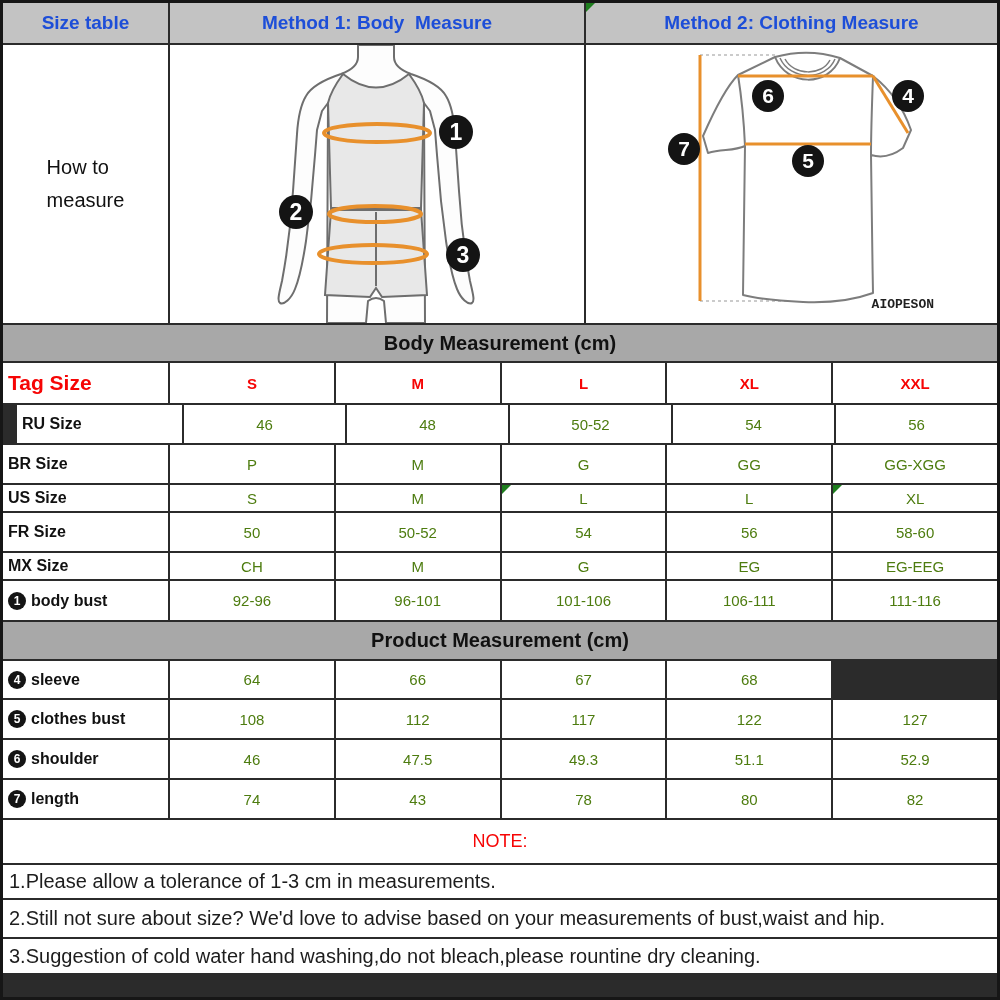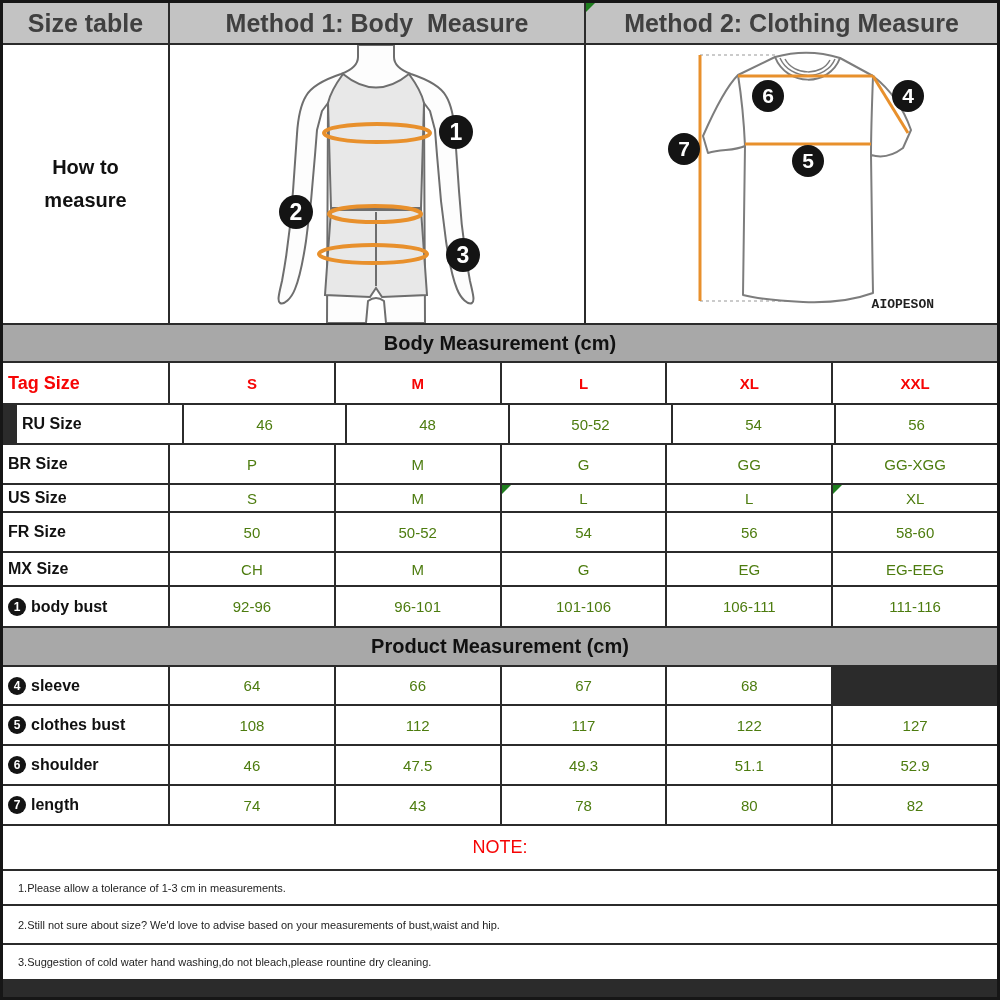--- a/index.html
+++ b/index.html
@@ -5,32 +5,32 @@
   html,body{margin:0;padding:0;background:#fff;}
   body{width:1000px;height:1000px;font-family:"Liberation Sans",sans-serif;-webkit-font-smoothing:antialiased;}
   .sheet{position:relative;width:1000px;height:1000px;box-sizing:border-box;border:3px solid #161616;
          background:#2b2b2b;display:flex;flex-direction:column;gap:2px;}
   .row{display:grid;gap:2px;background:#2b2b2b;flex:none;}
   .cell{background:#ffffff;display:flex;align-items:center;justify-content:center;
         position:relative;box-sizing:border-box;overflow:hidden;}
   .cell span{white-space:pre;}
   .gray{background:#c3c3c3;}
   .bar{background:#a8a8a8;font-weight:bold;font-size:20px;color:#111;}
-  .hdr{font-weight:bold;font-size:25px;color:#404040;}
+  .hdr{font-weight:bold;font-size:19px;color:#1d4ed8;}
   .cols3{grid-template-columns:165px 414px 1fr;}
   .cols6{grid-template-columns:165px repeat(5,1fr);}
   .cols1{grid-template-columns:1fr;}
   .label{justify-content:flex-start;padding-left:5px;font-weight:bold;font-size:16px;color:#111;}
   .val{font-size:15px;color:#4d7c0f;}
   .red{color:#f60505;}
-  .taglabel{font-size:18px;}
+  .taglabel{font-size:21px;}
   .tagsize{font-weight:bold;font-size:15px;}
-  .howto{font-weight:bold;font-size:20px;color:#111;text-align:center;line-height:1.65;}
+  .howto{font-weight:normal;font-size:20px;color:#111;text-align:left;line-height:1.65;}
   .notetitle{font-size:18px;color:#f60505;text-align:right;}
-  .noteline{justify-content:flex-start;padding-left:15px;font-size:11px;color:#1d1d1d;}
+  .noteline{justify-content:flex-start;padding-left:6px;font-size:20px;color:#1d1d1d;}
   .badge{display:inline-flex;flex:none;width:18px;height:18px;border-radius:50%;background:#141414;
          color:#fff;font-size:12px;font-weight:bold;align-items:center;justify-content:center;margin-right:5px;}
   .flag{position:absolute;top:0;left:0;width:0;height:0;
         border-top:9px solid #1d7d1d;border-right:9px solid transparent;}
   svg{display:block;}
 </style>
 </head>
 <body>
 
 <div class="sheet">
@@ -219,21 +219,21 @@
         <span>54</span>
       </div>
     <div class="cell val">
         <span>56</span>
       </div>
     <div class="cell val">
         <span>58-60</span>
       </div>
   </div>
 
-  <div class="row cols6" style="height:32px;">
+  <div class="row cols6" style="height:26px;">
     <div class="cell label">
         <span>MX Size</span>
       </div>
     <div class="cell val">
         <span>CH</span>
       </div>
     <div class="cell val">
         <span>M</span>
       </div>
     <div class="cell val">

